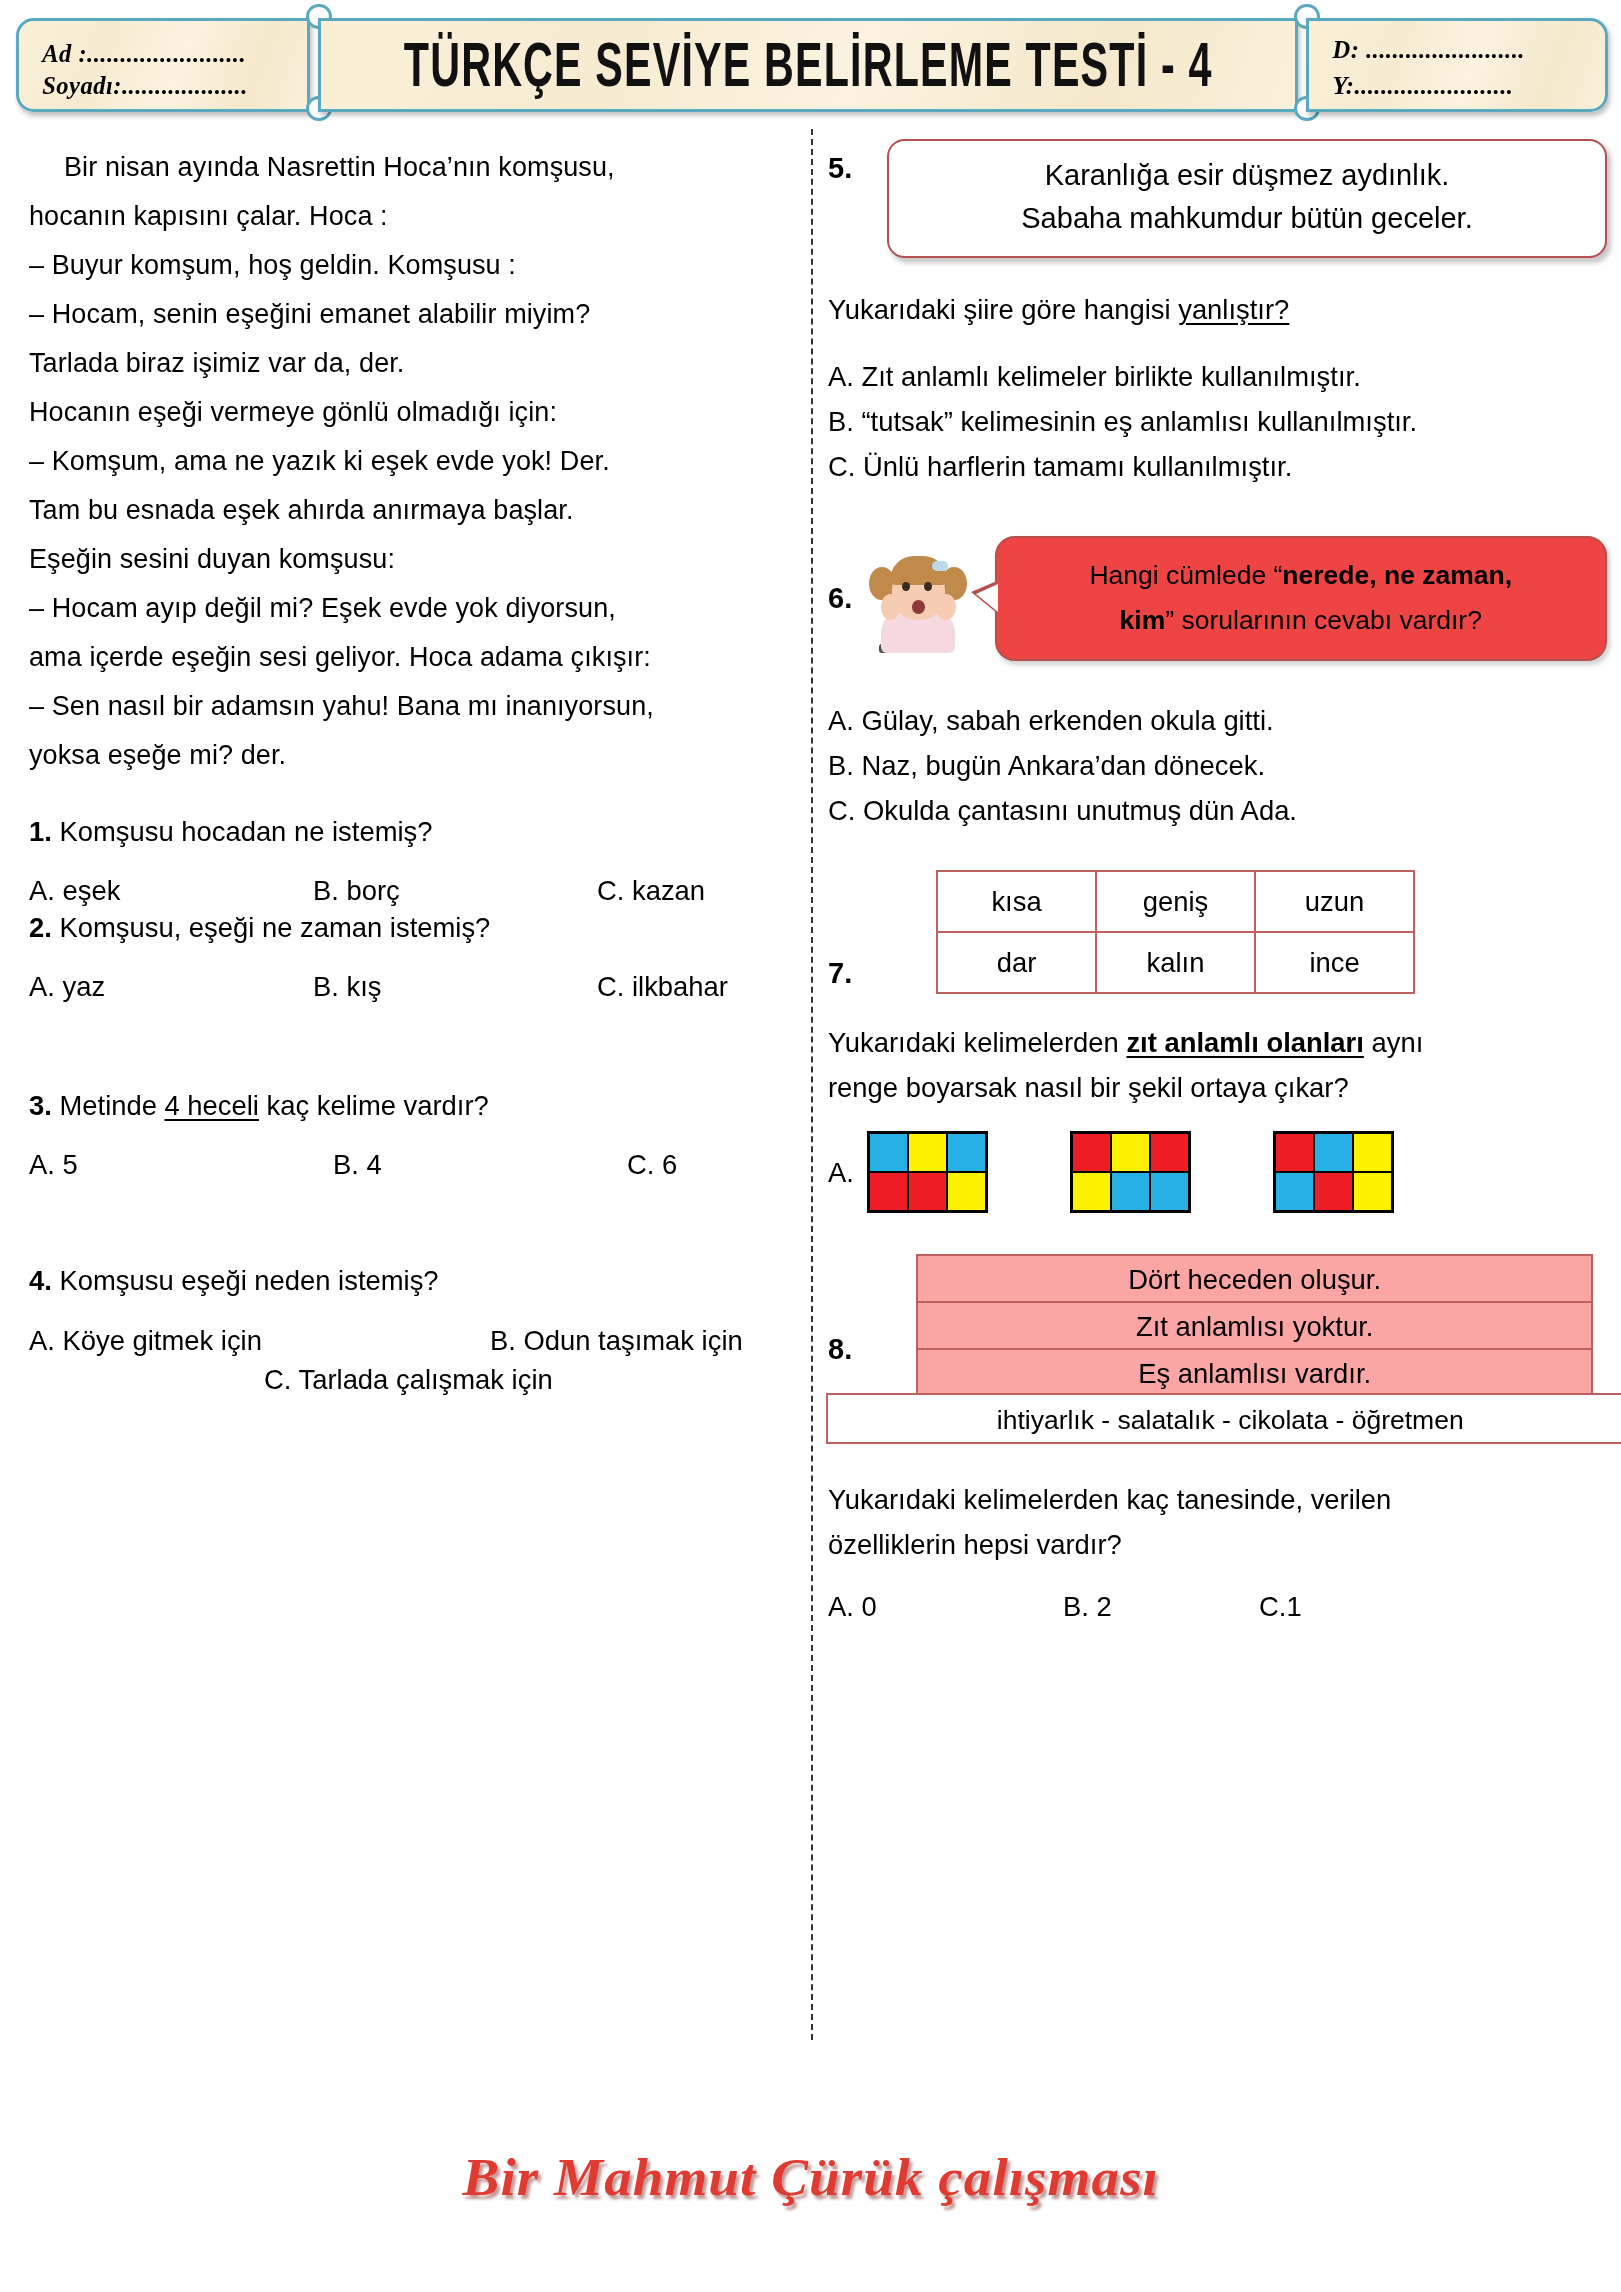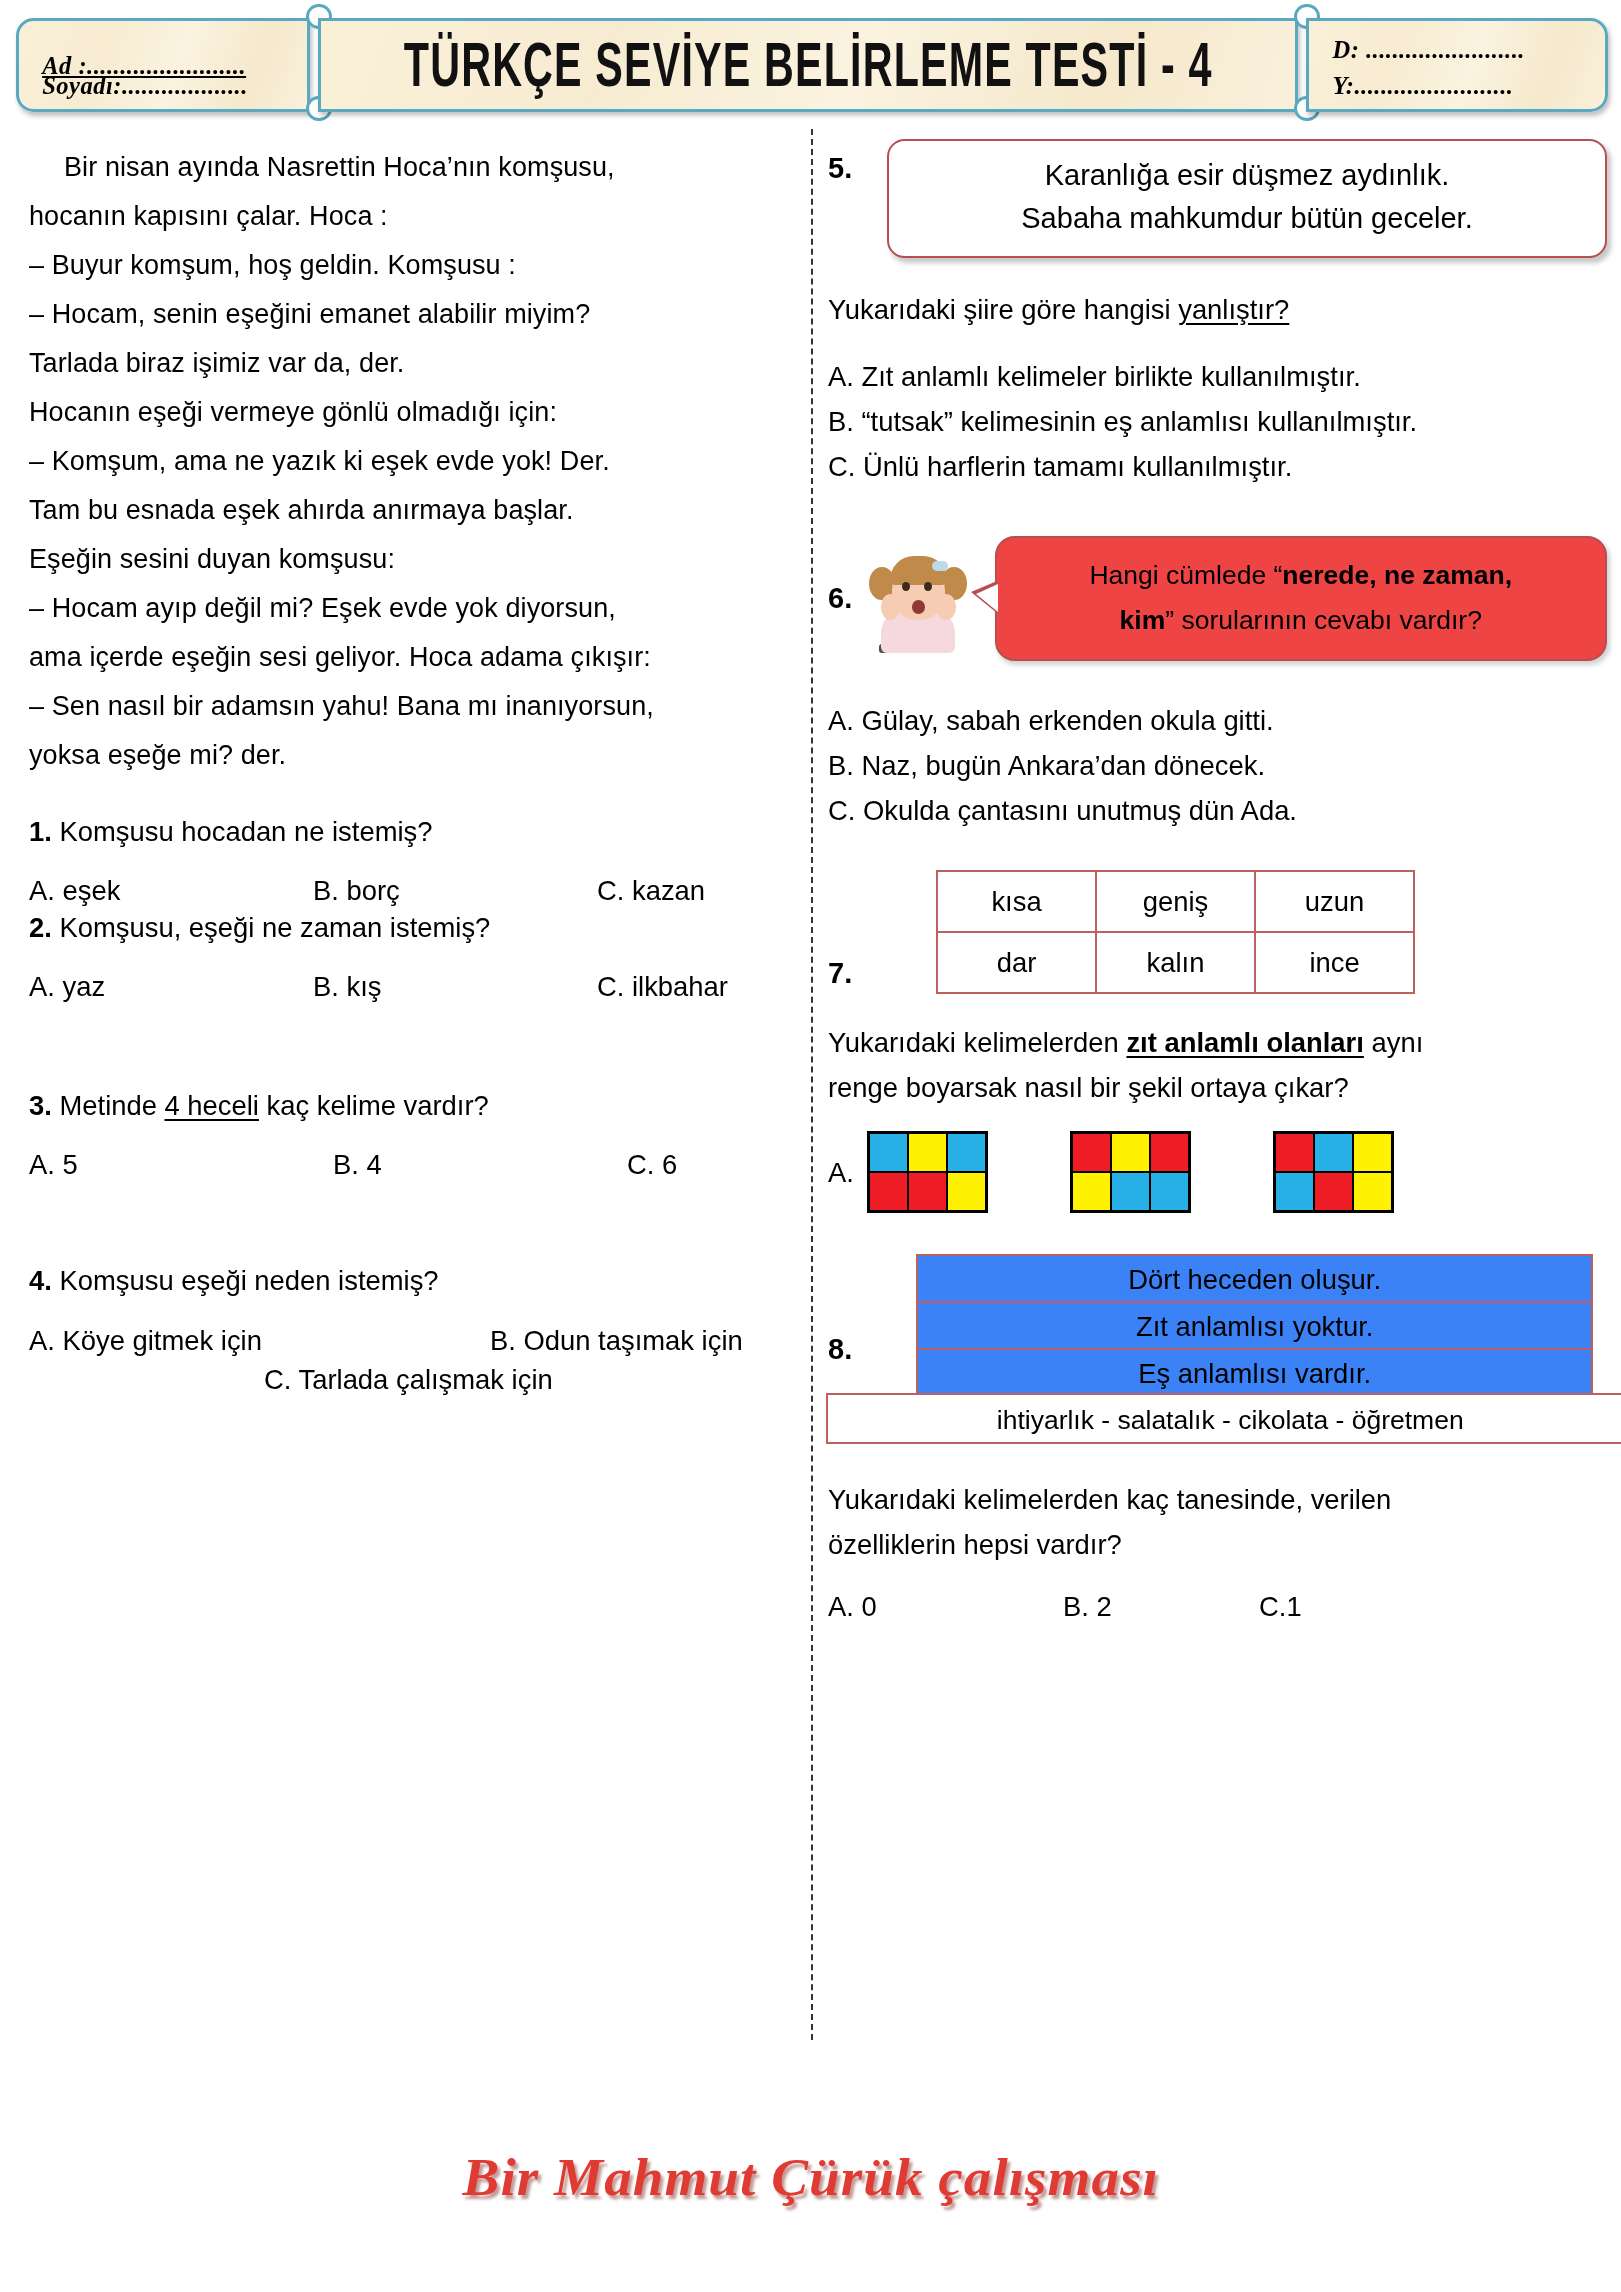--- a/index.html
+++ b/index.html
@@ -154,21 +154,21 @@
     display:grid;grid-template-columns:repeat(3,39px);grid-template-rows:repeat(2,39px);
     border:2.9px solid #000;box-sizing:content-box;
   }
   .cell{border:1.5px solid #000;box-sizing:border-box;}
 
   
   .pyr-row{
     border:2px solid #c0605e;border-bottom:none;
     text-align:center;font-size:27.4px;
     height:47px;line-height:47px;
-    background:#3b82f6;box-sizing:border-box;
+    background:#fca5a5;box-sizing:border-box;
   }
   .pyr-base{
     border:2px solid #c0605e;
     text-align:center;font-size:26.5px;
     height:51px;line-height:51px;
     background:#fff;box-sizing:border-box;
   }
 
   
   .footer{
@@ -182,21 +182,21 @@
     text-shadow:2.9px 3.9px 2.9px rgba(120,30,25,.45);
     transform:scaleX(1.04);
     display:inline-block;
   }
 </style>
 </head>
 <body>
 
 <div class="header">
   <div class="hdr-box hdr-left">
-    <div class="field-line" style="top:31px;text-decoration:underline;">Ad :........................</div>
+    <div class="field-line" style="top:19px;">Ad :........................</div>
     <div class="field-line" style="top:51px;">Soyadı:...................</div>
   </div>
 
   <div class="hdr-notch-l" style="left:306px;top:-3.9px;"></div>
   <div class="hdr-notch-l" style="left:306px;top:88px;"></div>
 
   <div class="hdr-box hdr-center">
     <div class="title-text">TÜRKÇE SEVİYE BELİRLEME TESTİ - 4</div>
   </div>
 

